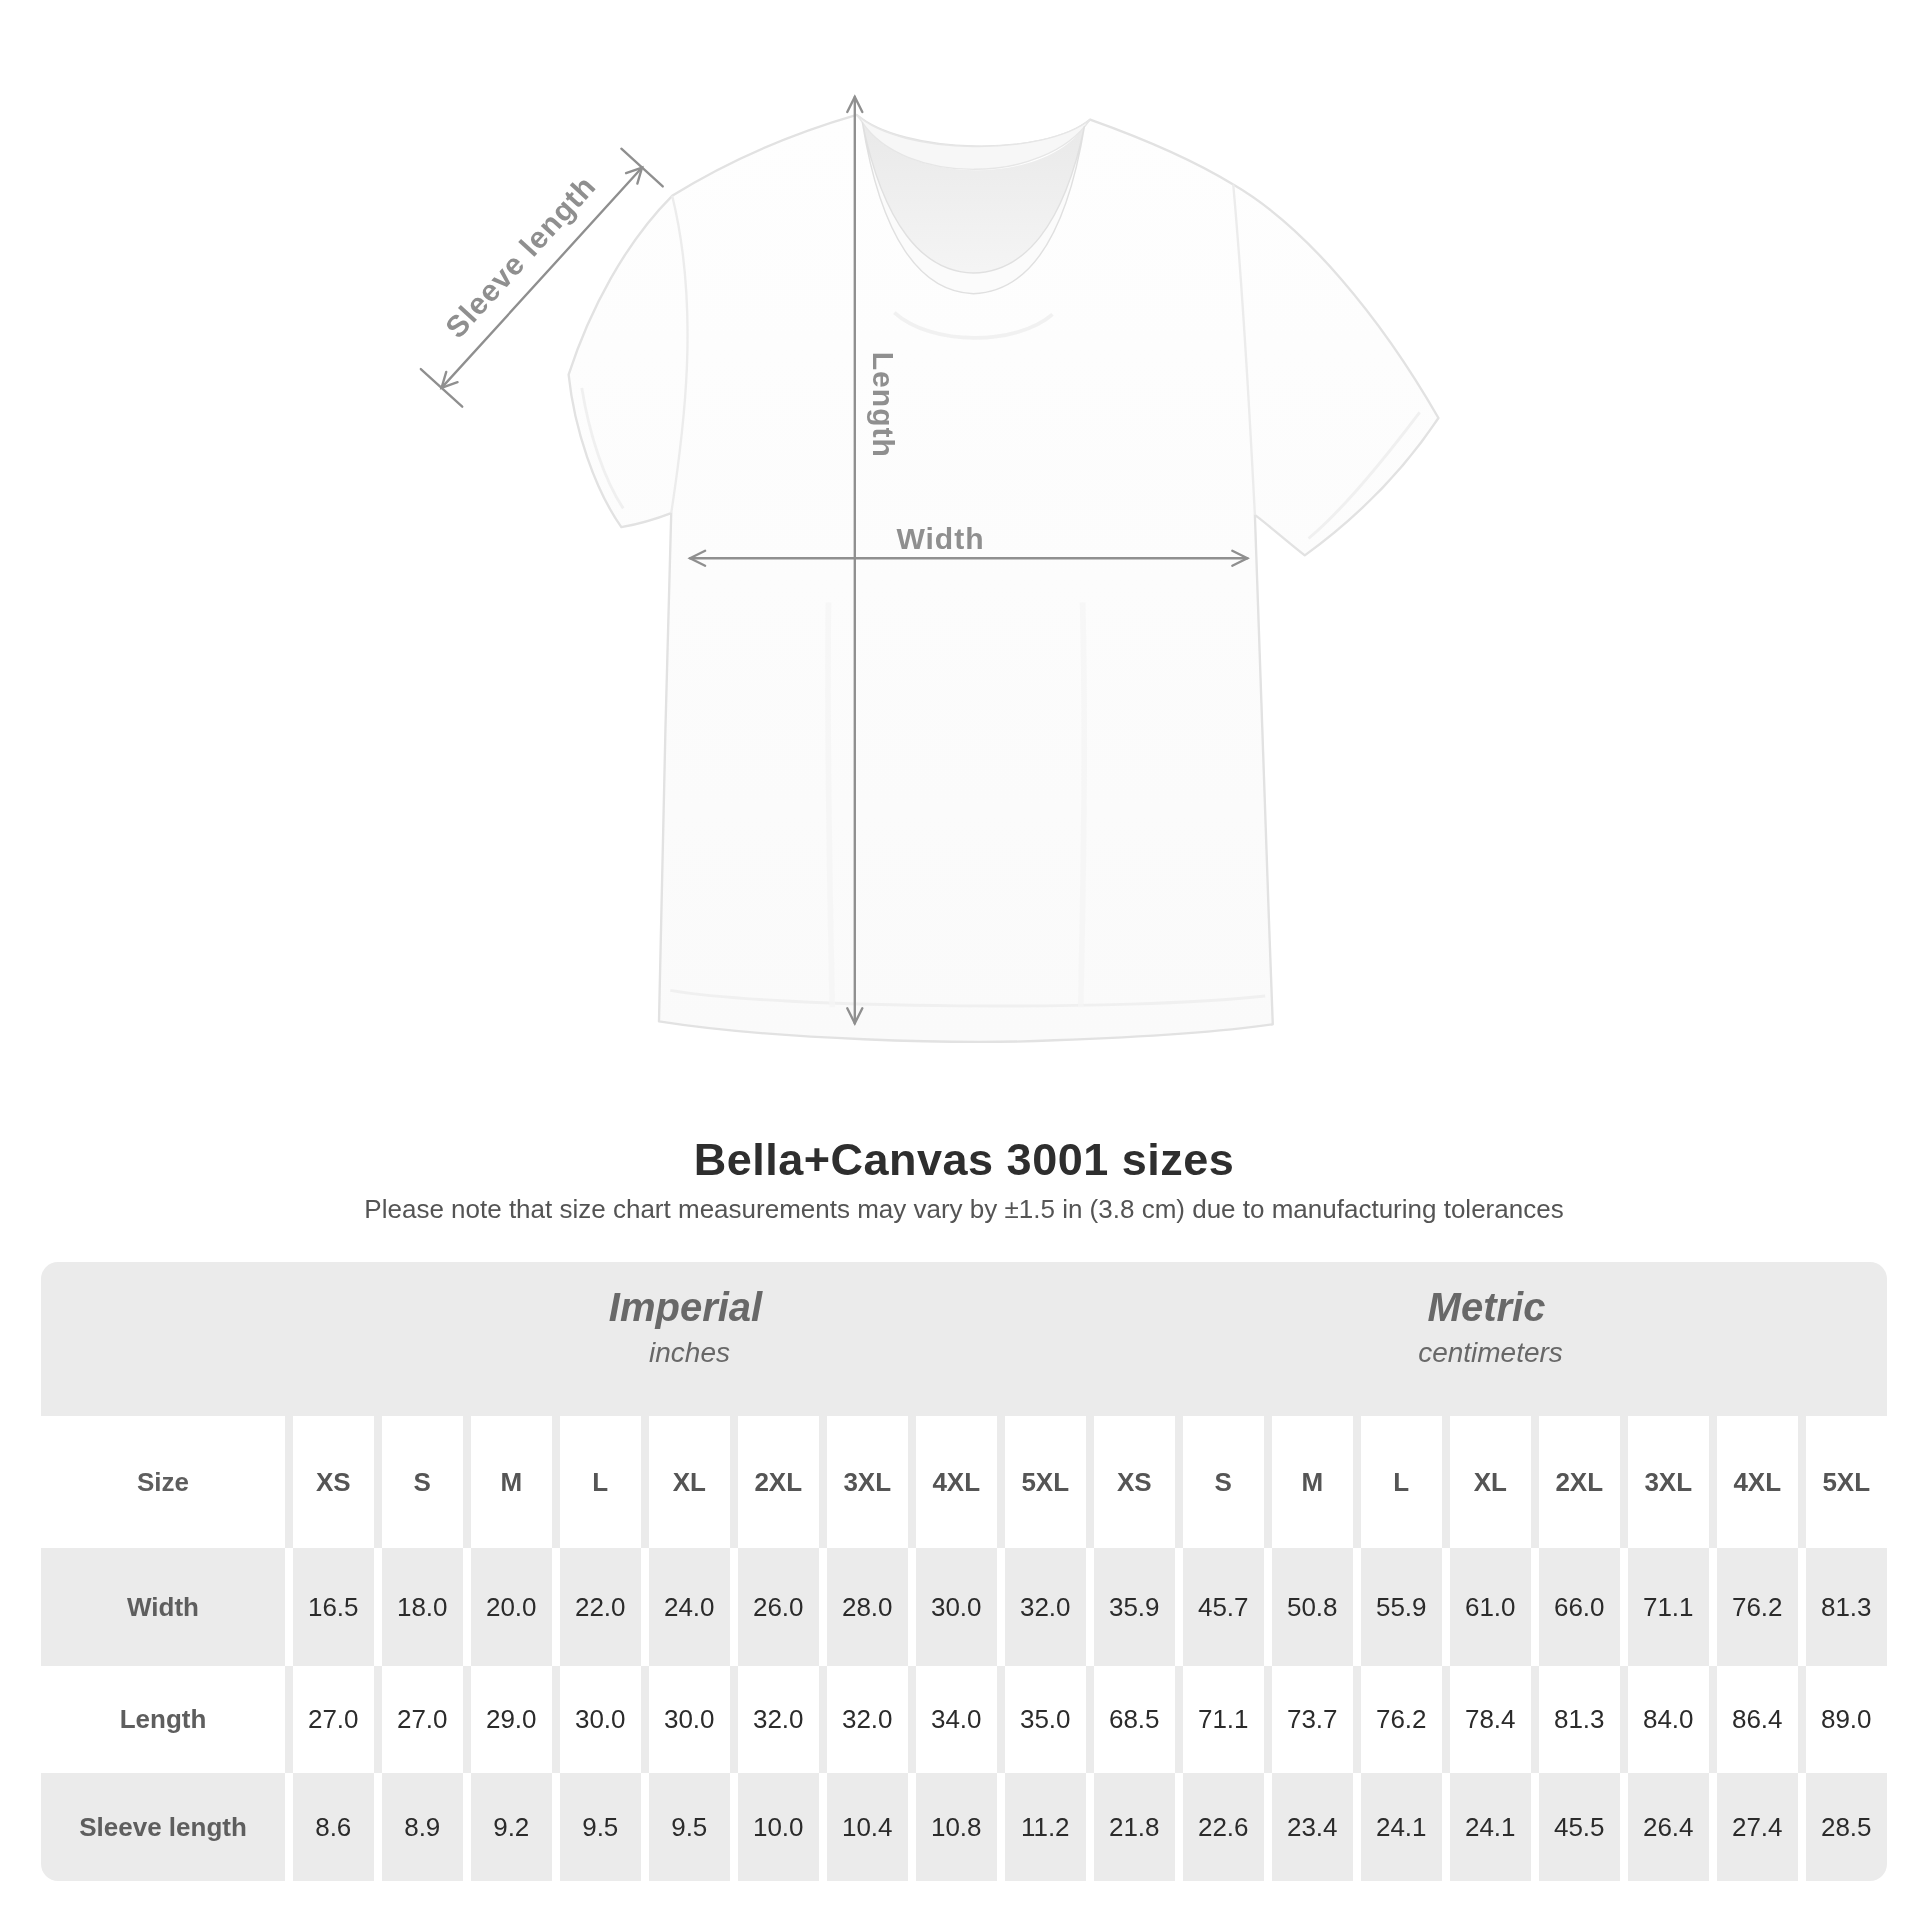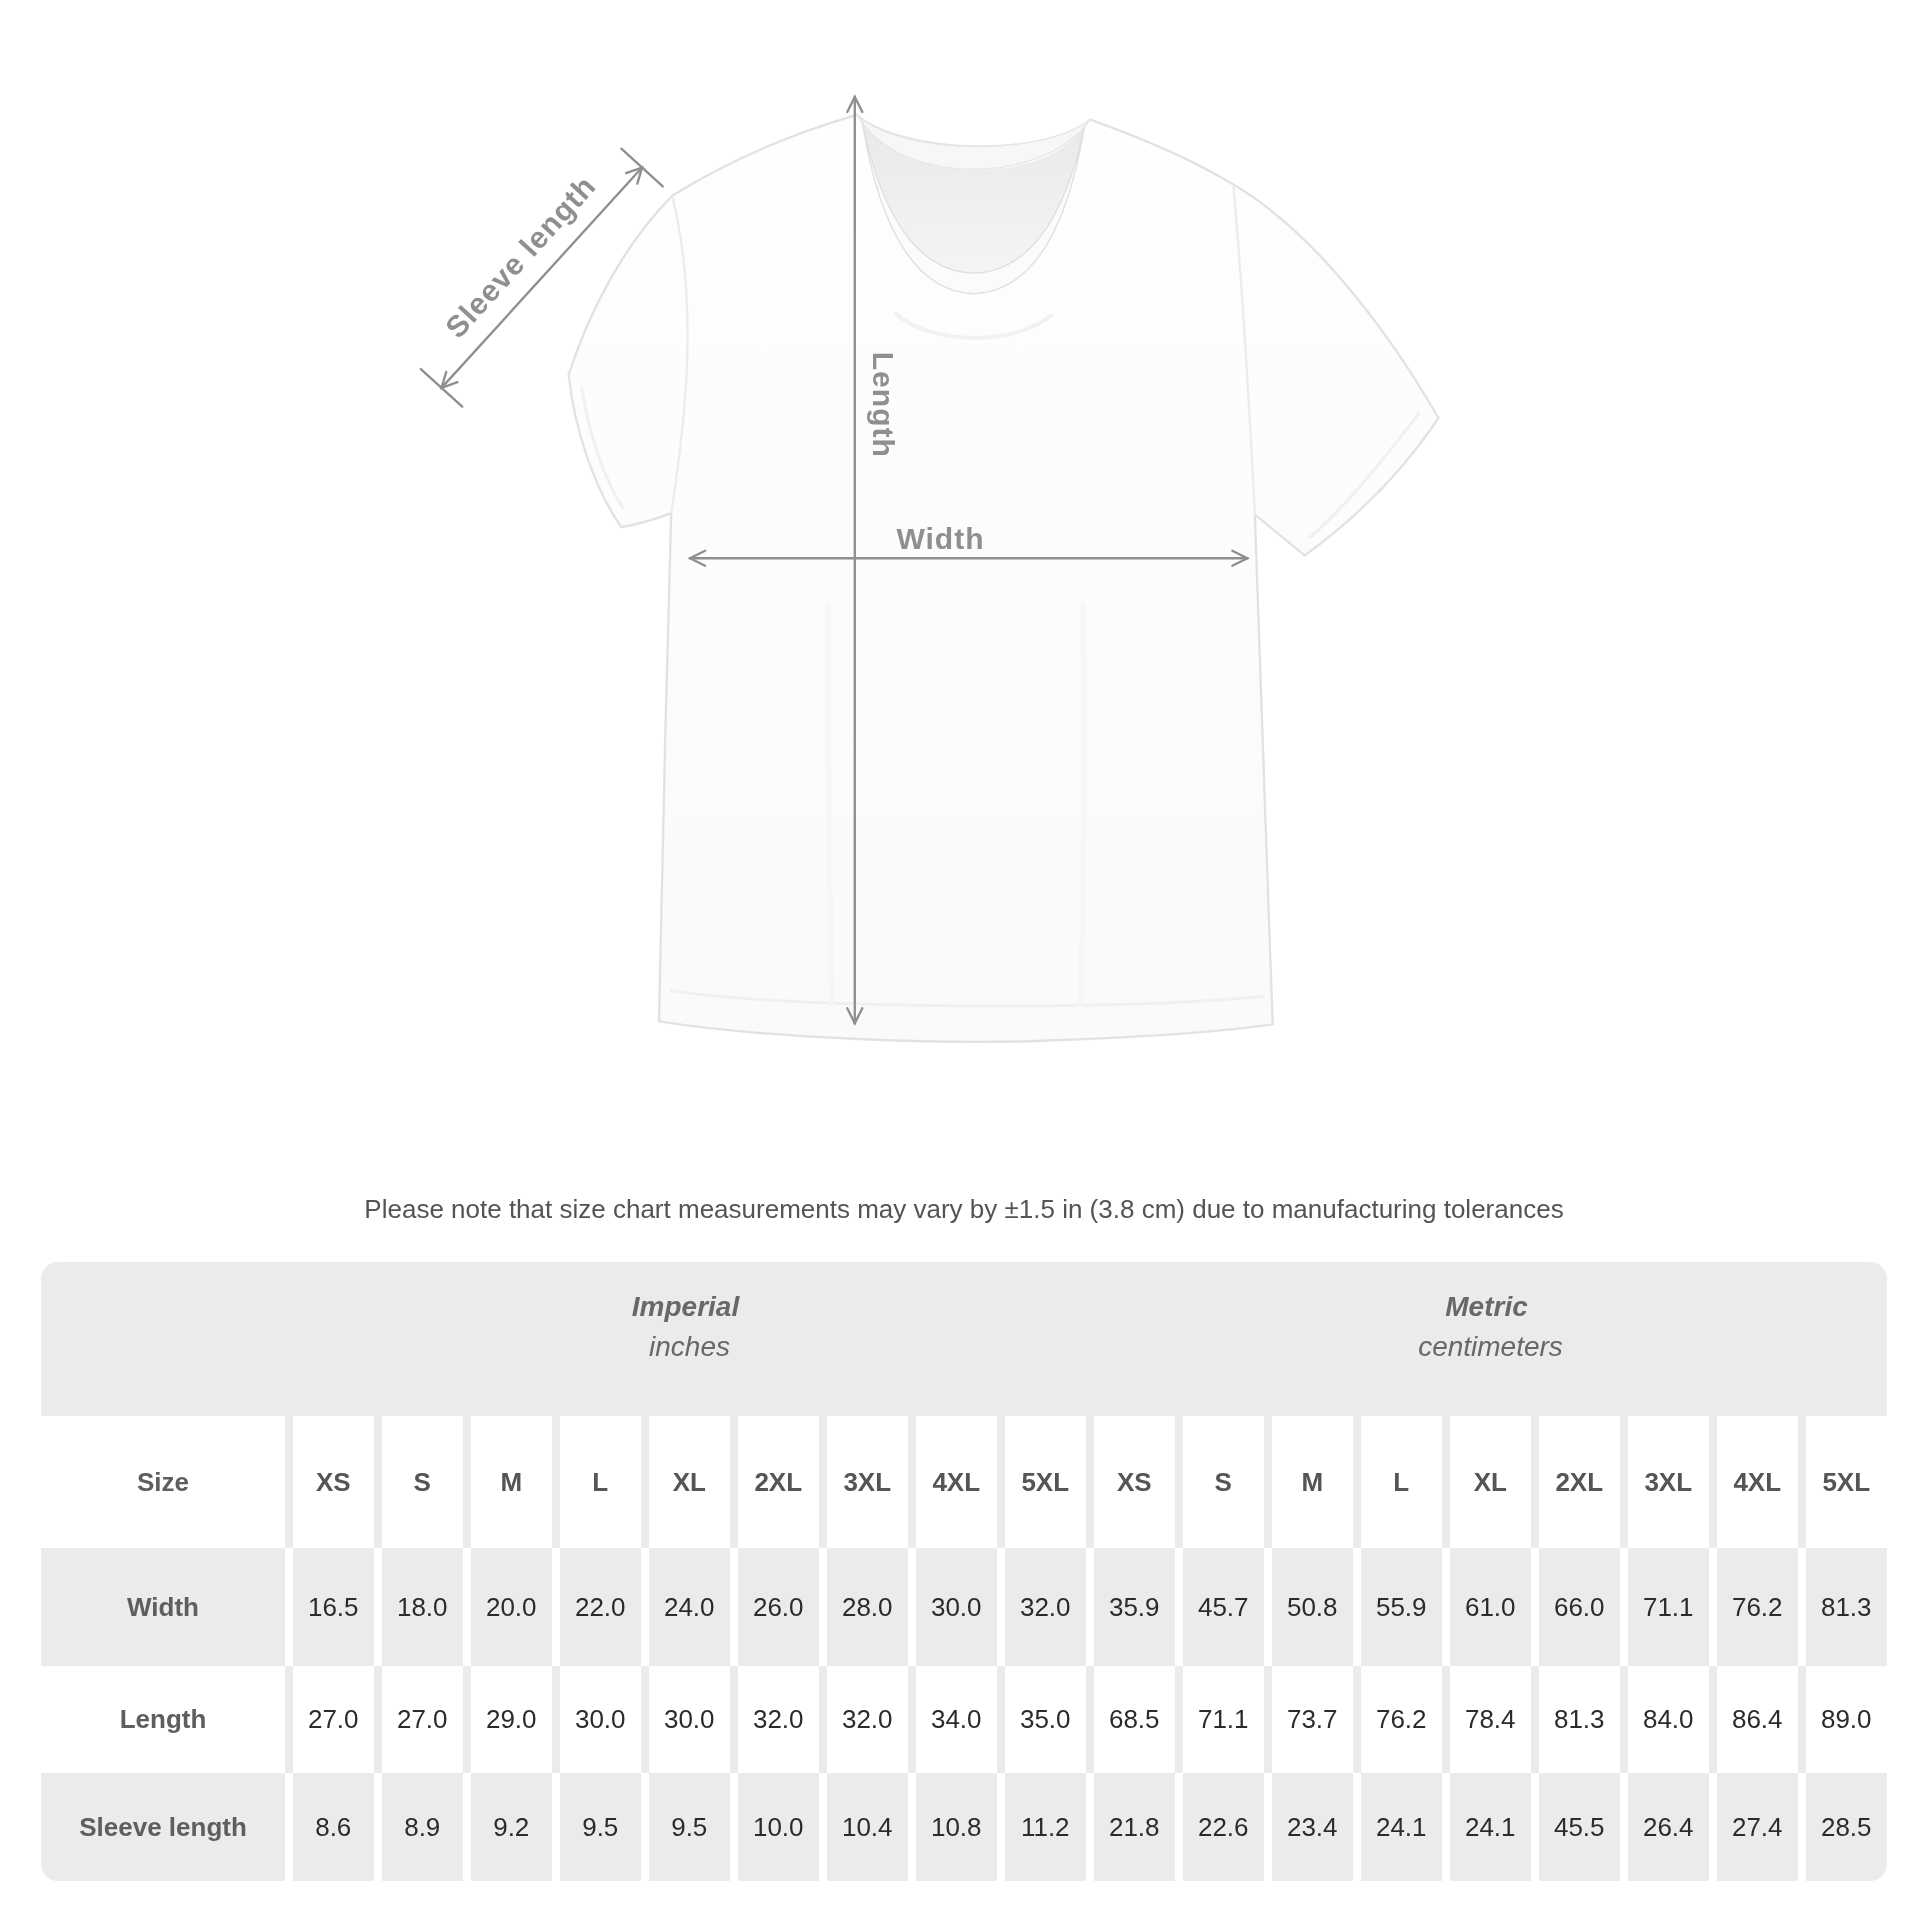--- a/index.html
+++ b/index.html
@@ -39,21 +39,21 @@
   .unit-band{
     height:154px;background:#ebebeb;
     display:flex;align-items:stretch;
   }
   .unit-band .spacer{width:244px;flex:0 0 244px;}
   .unit-group{
     flex:1 1 0;display:flex;flex-direction:column;
     align-items:center;justify-content:center;gap:7.5px;
     color:#686868;font-style:italic;padding-bottom:24.5px;
   }
-  .unit-label{font-weight:bold;font-size:28px;}
+  .unit-label{font-weight:bold;font-size:40px;}
   .unit-sublabel{font-size:28px;margin-left:8px;}
   .trow{display:flex;gap:7.5px;}
   .trow.cells-white{background:#ebebeb;}
   .trow.cells-white .cell{background:#ffffff;}
   .trow.cells-gray{background:#ffffff;}
   .trow.cells-gray .cell{background:#ebebeb;}
   .trow .cell{
     display:flex;align-items:center;justify-content:center;
     font-size:26px;
   }
@@ -147,20 +147,21 @@
         <path d="M 660 158 L 704 198"></path>
         <path d="M 447 392 L 491 432"></path>
       </g>
     </g>
 
     <text class="dim-label" x="561" y="280" text-anchor="middle" transform="rotate(-47.7 561 280)">Sleeve length</text>
     <text class="dim-label" x="927" y="430" text-anchor="middle" transform="rotate(90 927 430)">Length</text>
     <text class="dim-label" x="999" y="583" text-anchor="middle">Width</text>
   </svg>
 
+  <div class="chart-title">Bella+Canvas 3001 sizes</div>
   <div class="chart-subtitle">Please note that size chart measurements may vary by ±1.5 in (3.8 cm) due to manufacturing tolerances</div>
 
   <div class="size-table">
 
     <div class="unit-band">
       <div class="spacer"></div>
       <div class="unit-group">
         <div class="unit-label">Imperial</div>
         <div class="unit-sublabel">inches</div>
       </div>

